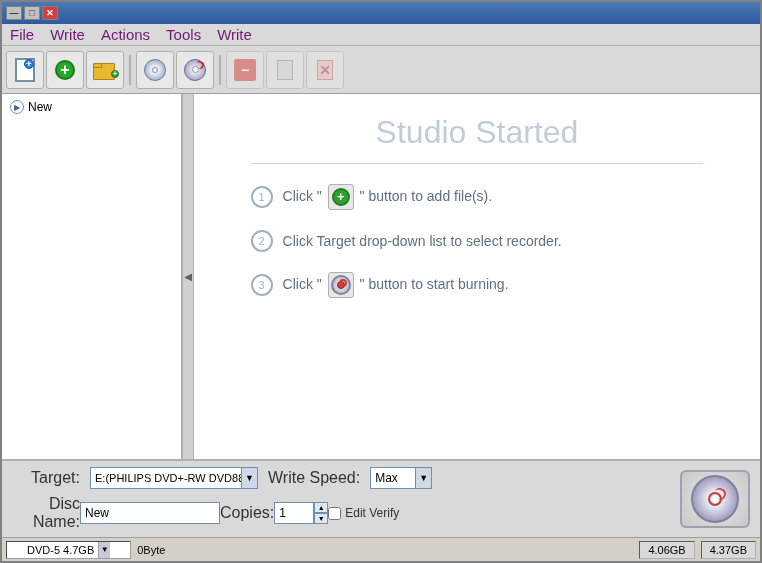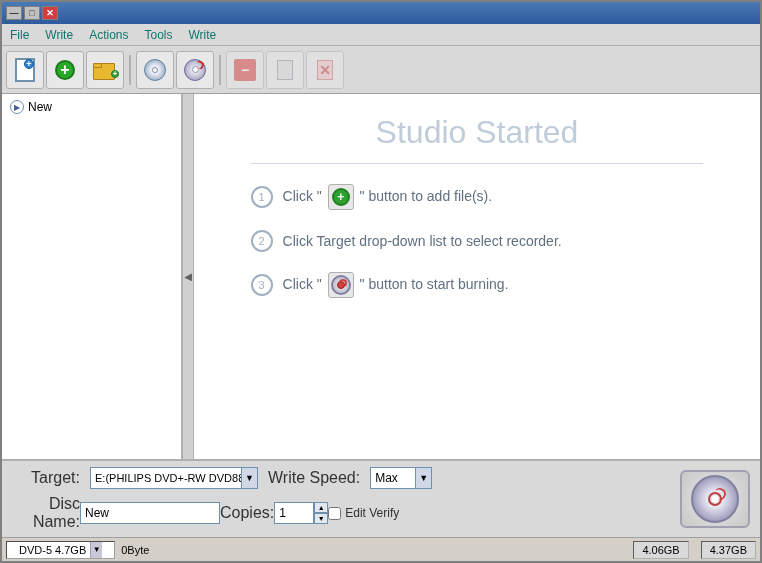--- a/index.html
+++ b/index.html
@@ -65,22 +65,22 @@
     .menu-bar {
       background: #d9d9d9;
       height: 22px;
       display: flex;
       align-items: center;
       border-bottom: 1px solid #b0b0b0;
     }
     .menu-item {
       padding: 2px 8px;
       cursor: pointer;
-      font-size: 12px;
-      color: #0f766e;
+      font-size: 15px;
+      color: #701a75;
     }
 
     .toolbar {
       background: #d9d9d9;
       height: 48px;
       display: flex;
       align-items: center;
       padding: 2px 4px;
       gap: 2px;
       border-bottom: 1px solid #a0a0a0;
@@ -339,40 +339,40 @@
       background: #d4d0c8;
       border-top: 1px solid #a0a0a0;
       height: 24px;
       display: flex;
       align-items: center;
       padding: 0 4px;
     }
     .status-disc-type {
       background: white;
       border: 1px inset #a0a0a0;
-      padding: 1px 12px;
+      padding: 1px 20px;
       display: flex; align-items: center; gap: 4px;
       height: 18px;
       font-size: 11px;
     }
     .status-disc-dropdown {
       width: 12px; height: 16px;
       background: #c8c8d8;
       border-left: 1px solid #a0a0b0;
       display: flex; align-items: center; justify-content: center;
       font-size: 8px;
     }
     .status-size {
       font-size: 11px;
       padding: 0 6px;
     }
     .status-right {
       margin-left: auto;
       display: flex;
-      gap: 12px;
+      gap: 6px;
     }
     .status-cell {
       background: #d9d9d9;
       border: 1px inset #b0b0b0;
       padding: 1px 8px;
       font-size: 11px;
       height: 18px;
       display: flex; align-items: center;
     }
     .disc-name-input {

